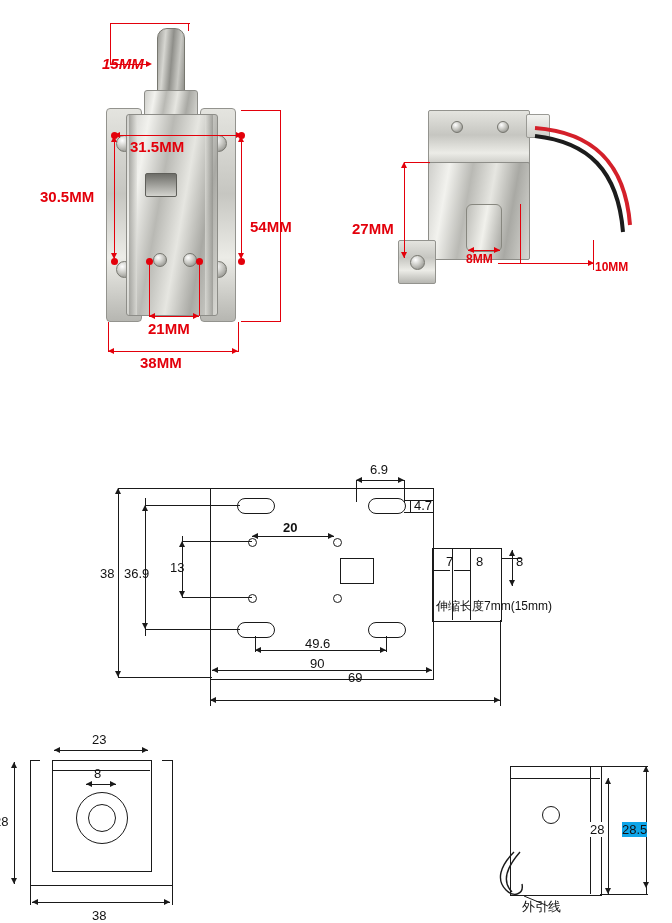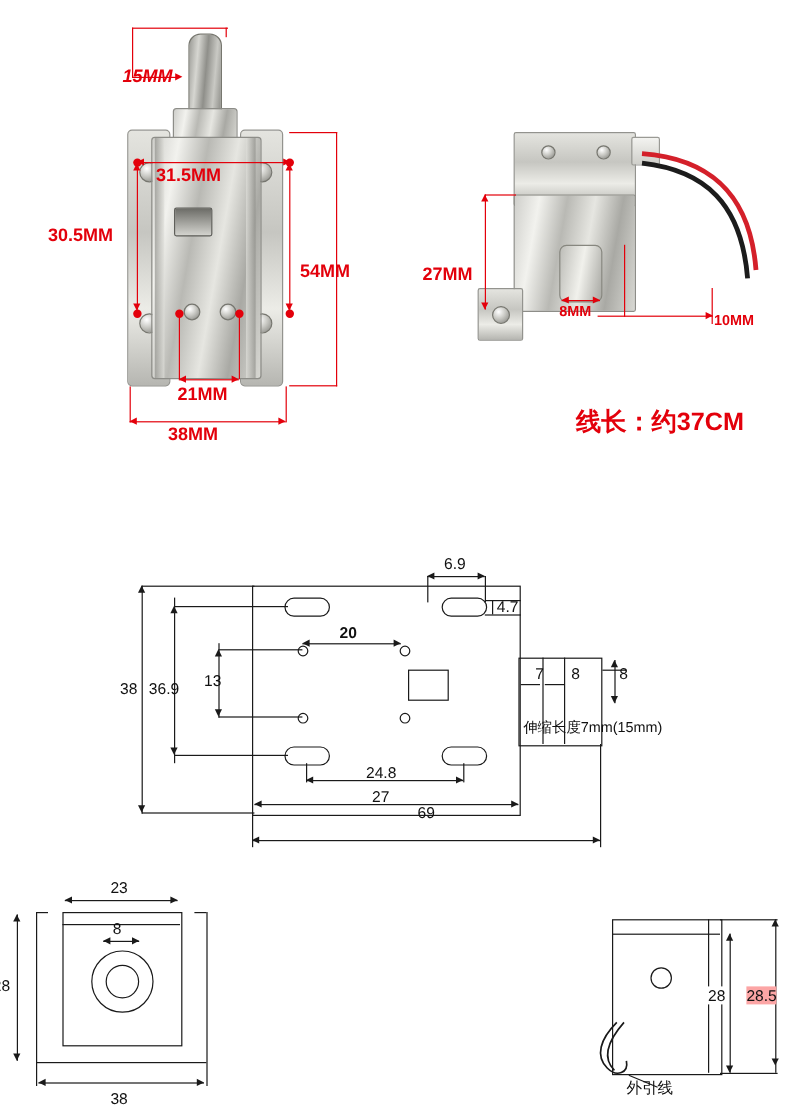--- a/index.html
+++ b/index.html
@@ -167,21 +167,20 @@
     <div class="rline v" style="left:140px;top:104px;height:60px;"></div>
     <div class="rline h" style="left:118px;top:163px;width:96px;"></div>
     <div class="arrow-r red" style="left:208px;top:160px;"></div>
     <div class="rline v" style="left:213px;top:140px;height:30px;"></div>
 
     <span class="lbl lbl-red" style="left:-28px;top:120px;">27MM</span>
     <span class="lbl lbl-red-sm" style="left:86px;top:152px;">8MM</span>
     <span class="lbl lbl-red-sm" style="left:215px;top:160px;">10MM</span>
   </div>
 
-  <span class="lbl lbl-cn" style="left:480px;top:337px;">线长：约37CM</span>
 
   <div class="abs" style="left:0;top:470px;width:672px;height:260px;">
 
     <div class="bbox" style="left:210px;top:18px;width:222px;height:190px;"></div>
 
     <div class="bbox" style="left:432px;top:78px;width:68px;height:72px;"></div>
     <div class="bline v" style="left:452px;top:78px;height:72px;"></div>
     <div class="bline v" style="left:470px;top:78px;height:72px;"></div>
 
     <div class="ellipse" style="left:237px;top:28px;width:36px;height:14px;"></div>
@@ -247,22 +246,22 @@
     <div class="bline v" style="left:512px;top:80px;height:36px;"></div>
     <div class="arrow-u" style="left:509px;top:80px;"></div>
     <div class="arrow-d" style="left:509px;top:110px;"></div>
 
     <span class="txt" style="left:370px;top:-8px;">6.9</span>
     <span class="txt" style="left:414px;top:28px;">4.7</span>
     <span class="txt" style="left:283px;top:50px;font-weight:bold;">20</span>
     <span class="txt" style="left:100px;top:96px;">38</span>
     <span class="txt" style="left:124px;top:96px;">36.9</span>
     <span class="txt" style="left:170px;top:90px;">13</span>
-    <span class="txt" style="left:305px;top:166px;">24.8</span>
-    <span class="txt" style="left:310px;top:186px;">27</span>
+    <span class="txt" style="left:305px;top:166px;">49.6</span>
+    <span class="txt" style="left:310px;top:186px;">90</span>
     <span class="txt" style="left:348px;top:200px;">69</span>
     <span class="txt" style="left:446px;top:84px;">7</span>
     <span class="txt" style="left:476px;top:84px;">8</span>
     <span class="txt" style="left:516px;top:84px;">8</span>
     <span class="txt-cn" style="left:436px;top:128px;">伸缩长度7mm(15mm)</span>
   </div>
 
   <div class="abs" style="left:0;top:740px;width:220px;height:180px;">
     <div class="bline v" style="left:30px;top:20px;height:125px;"></div>
     <div class="bline v" style="left:172px;top:20px;height:125px;"></div>
@@ -314,17 +313,17 @@
     <div class="bline v" style="left:118px;top:38px;height:116px;"></div>
     <div class="arrow-u" style="left:115px;top:38px;"></div>
     <div class="arrow-d" style="left:115px;top:148px;"></div>
     <div class="bline v" style="left:156px;top:26px;height:128px;"></div>
     <div class="arrow-u" style="left:153px;top:26px;"></div>
     <div class="arrow-d" style="left:153px;top:142px;"></div>
     <div class="bline h" style="left:110px;top:26px;width:48px;"></div>
     <div class="bline h" style="left:110px;top:154px;width:48px;"></div>
 
     <span class="txt" style="left:100px;top:82px;background:#fff;">28</span>
-    <span class="txt" style="left:132px;top:82px;background:#fca5a5;">28.5</span>
+    <span class="txt" style="left:132px;top:82px;background:#0ea5e9;">28.5</span>
     <span class="txt" style="left:32px;top:158px;">外引线</span>
   </div>
 
 </div>
 
 </body></html>

